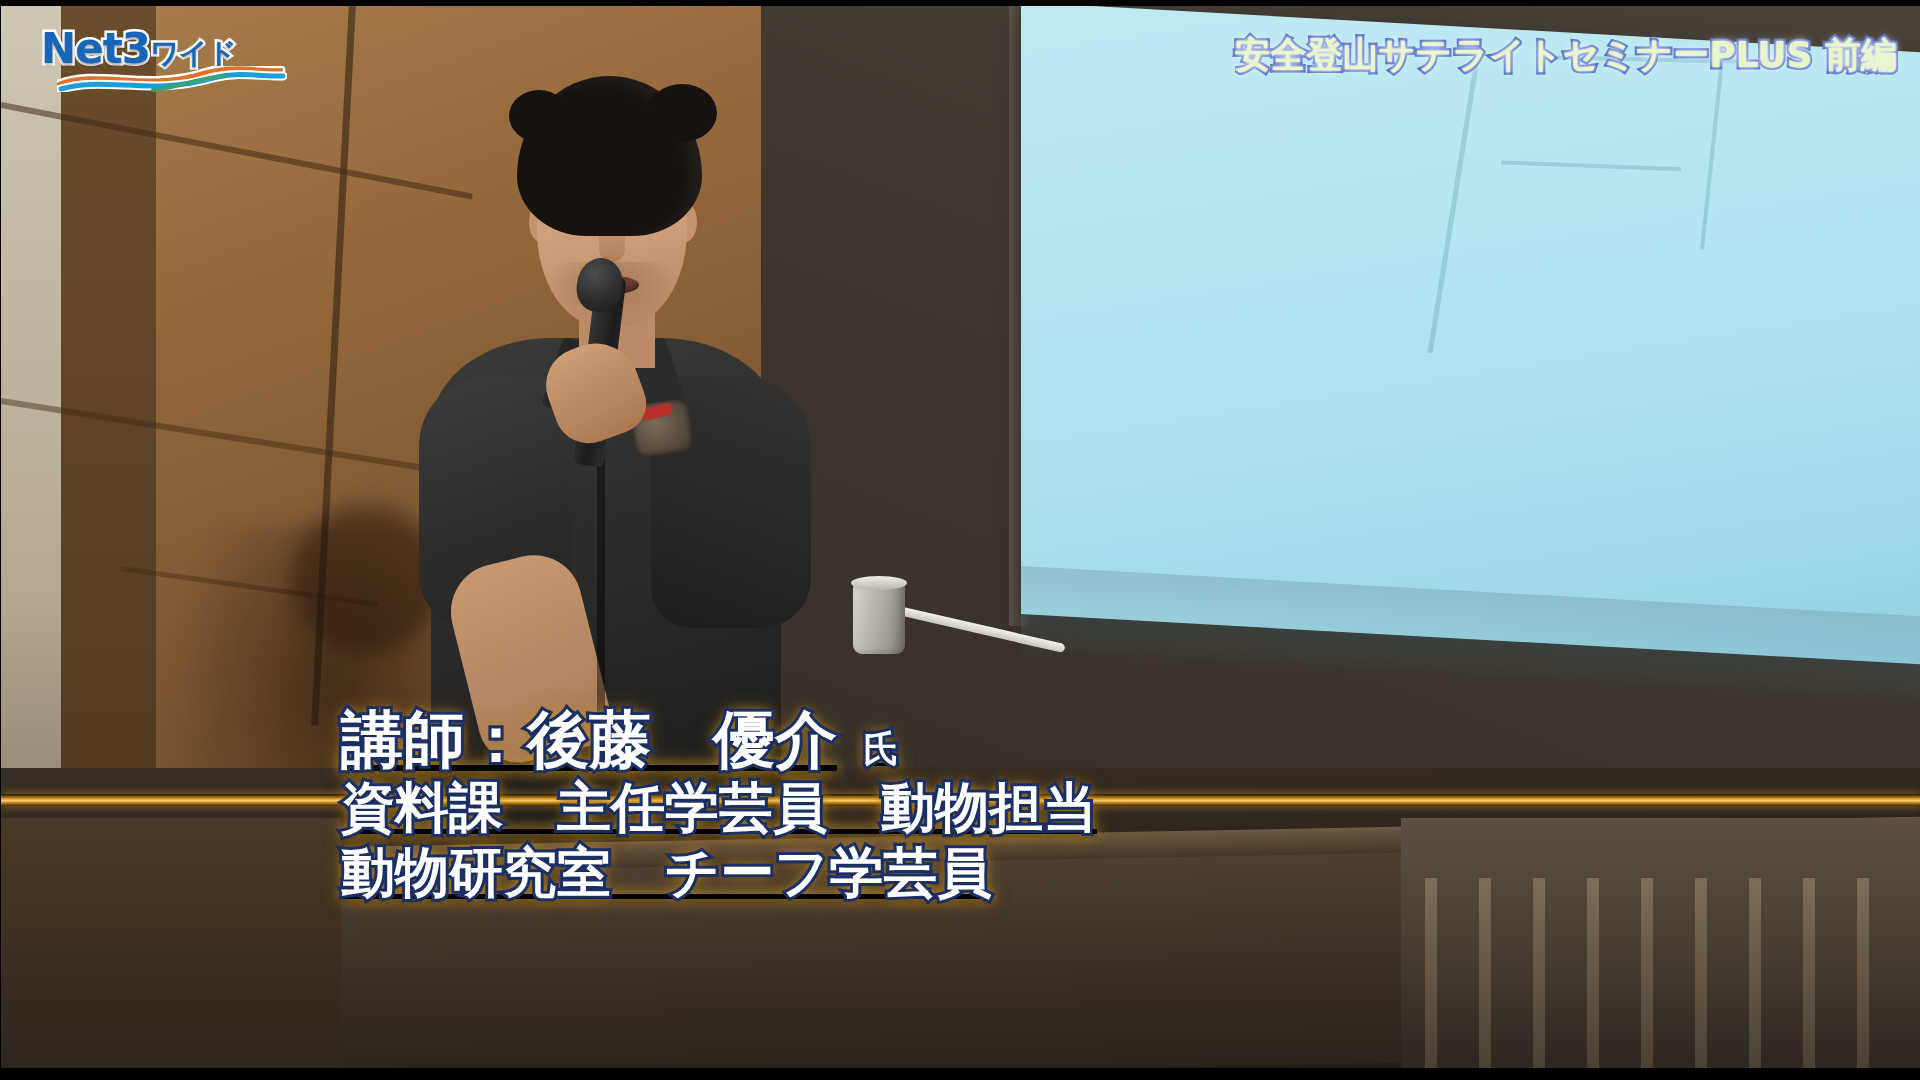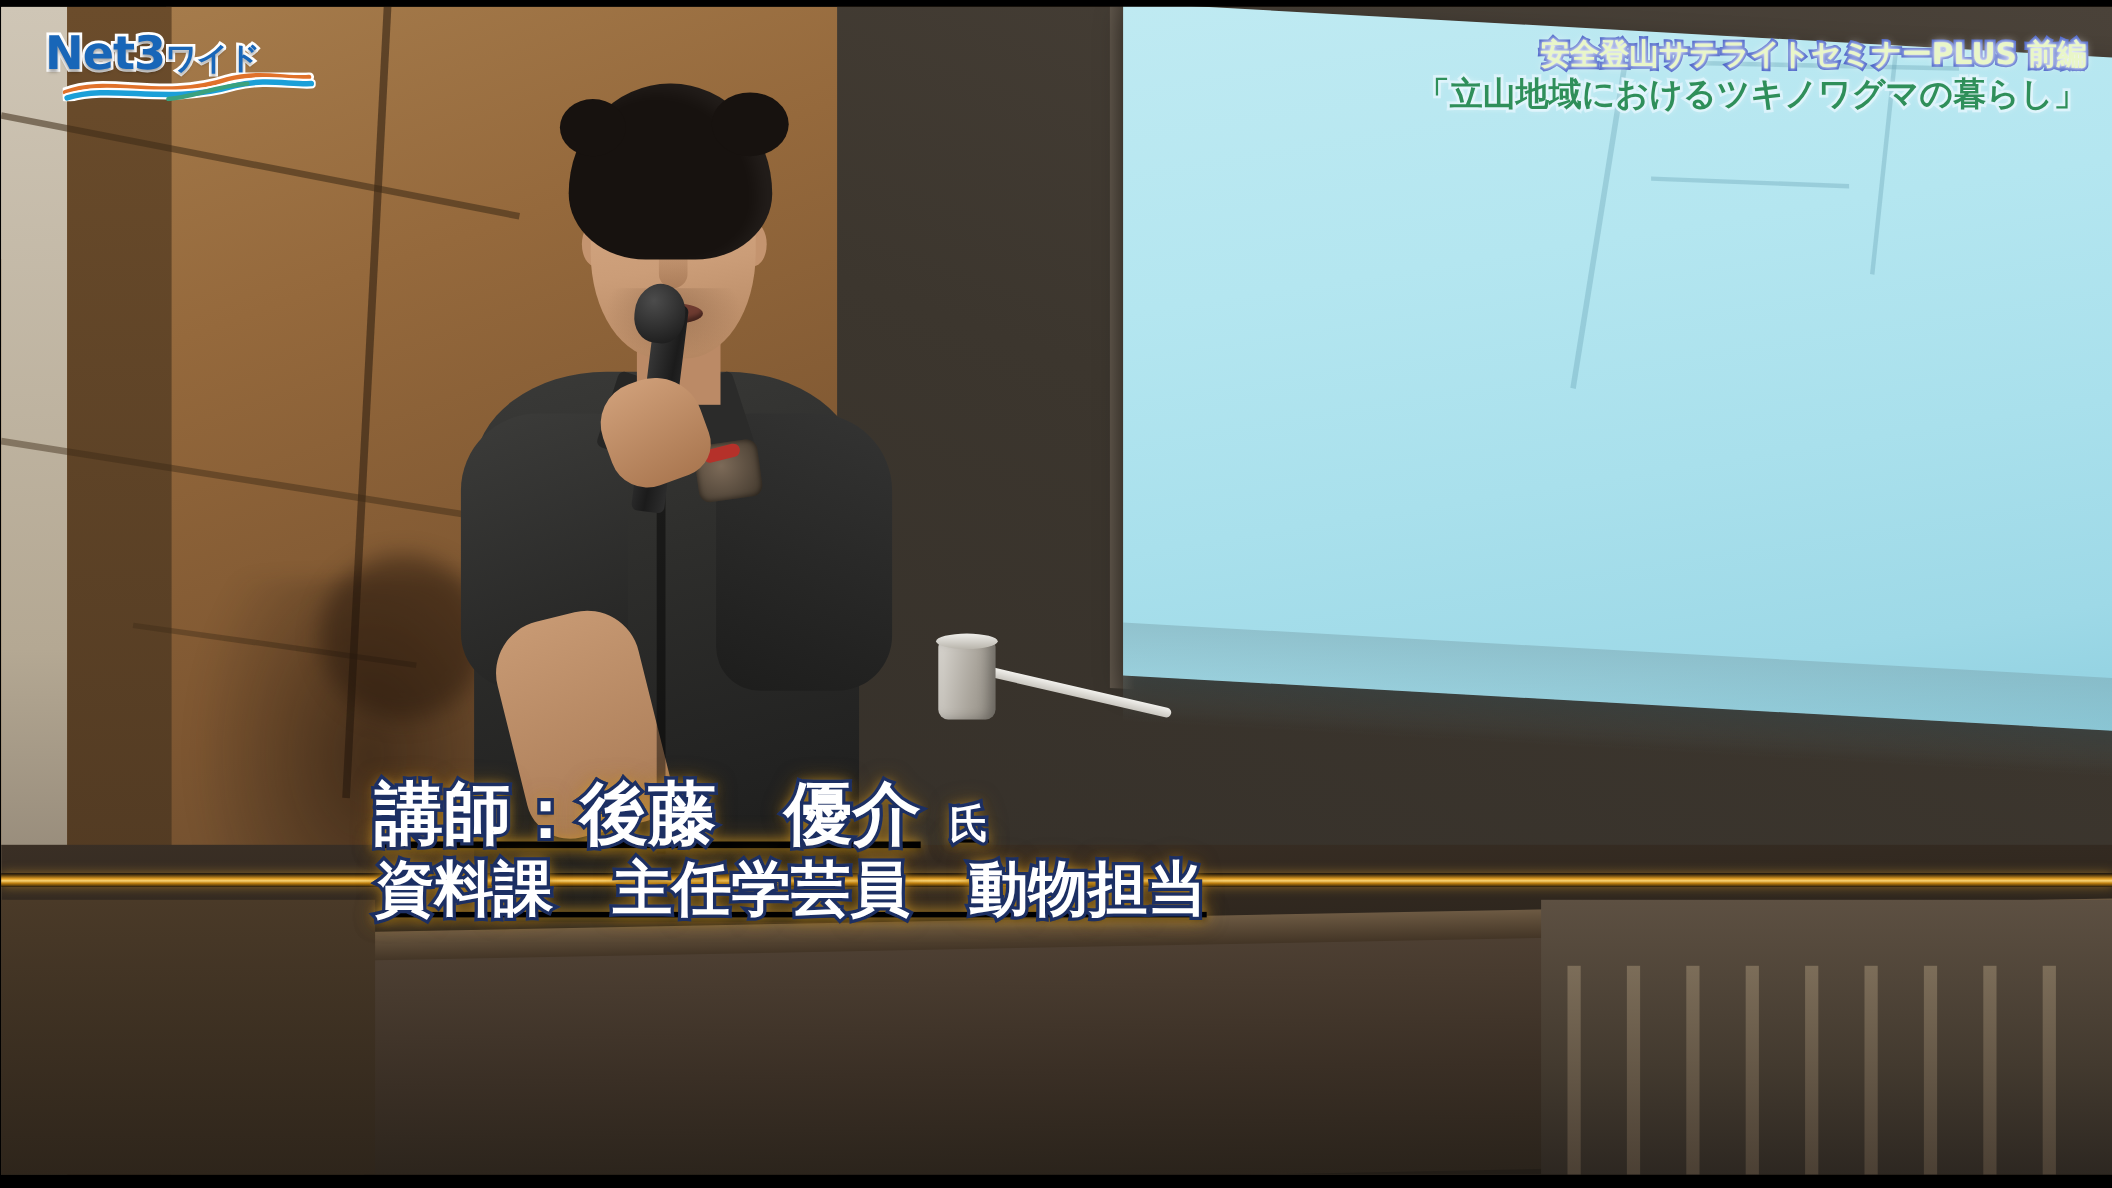--- a/index.html
+++ b/index.html
@@ -134,21 +134,21 @@
   .logo-text{font-family:"DejaVu Sans","Liberation Sans",sans-serif;
     font-weight:bold;font-size:42px;letter-spacing:-1px;color:#1866b8;
     -webkit-text-stroke:5px #ffffff;paint-order:stroke fill;
     text-shadow:0 2px 3px rgba(0,0,0,.35);white-space:nowrap;line-height:1;}
   .logo-kana{font-size:29px;}
 
   
   #program-title{position:absolute;right:24px;top:28px;z-index:40;text-align:right;line-height:1.18;}
   .pt-line{white-space:nowrap;font-weight:bold;
     font-family:"DejaVu Sans","Liberation Sans",sans-serif;}
-  .pt-line1{font-size:27px;color:#e9f6c9;
+  .pt-line1{font-size:36px;color:#e9f6c9;
     -webkit-text-stroke:5px #4a63c8;paint-order:stroke fill;
     text-shadow:0 0 8px rgba(255,255,255,.85),0 0 3px rgba(255,255,255,.9);}
   .pt-line2{font-size:30px;color:#2f8f5a;margin-top:2px;
     -webkit-text-stroke:5px #d8f2fb;paint-order:stroke fill;
     text-shadow:0 0 7px rgba(255,255,255,.8);}
 
   
   #divider{position:absolute;left:0;top:788px;width:1920px;height:12px;z-index:45;
     background:linear-gradient(180deg,#1a1206 0%,#6b4a12 18%,#e8a326 42%,#f8d477 56%,#c1810f 74%,#3a2708 100%);
     box-shadow:0 0 10px rgba(230,165,45,.5);}
@@ -251,29 +251,29 @@
         <path d="M2,18 C40,2 90,26 150,6 C180,-2 205,6 224,4" stroke="#ffffff" stroke-width="9" fill="none" stroke-linecap="round"></path>
         <path d="M2,18 C40,2 90,26 150,6 C180,-2 205,6 224,4" stroke="#e0712a" stroke-width="4" fill="none" stroke-linecap="round"></path>
         <path d="M4,23 C46,10 94,30 156,12 C184,5 206,11 226,10" stroke="#ffffff" stroke-width="9" fill="none" stroke-linecap="round"></path>
         <path d="M4,23 C46,10 94,30 156,12 C184,5 206,11 226,10" stroke="#1b9fd8" stroke-width="5" fill="none" stroke-linecap="round"></path>
         <path d="M96,24 C120,22 140,12 168,10" stroke="#3aa17e" stroke-width="4" fill="none" stroke-linecap="round"></path>
       </svg>
     </div>
 
     <div id="program-title">
       <div class="pt-line pt-line1">安全登山サテライトセミナーPLUS 前編</div>
-      <div class="pt-line pt-line2">「立山地域におけるツキノワグマの暮らし」</div>
     </div>
 
     <div id="divider"></div>
 
     <div id="caption">
       <div class="cap-line cap-name">
         <span>講師：後藤　優介</span>
         <span class="suffix">氏</span>
       </div>
       <div class="cap-line cap-role1">資料課　主任学芸員　動物担当</div>
+      <div class="cap-line cap-role2">動物研究室　チーフ学芸員</div>
     </div>
 
   </div>
 
   <div class="letterbox bottom"></div>
 </div>
 
 </body></html>

